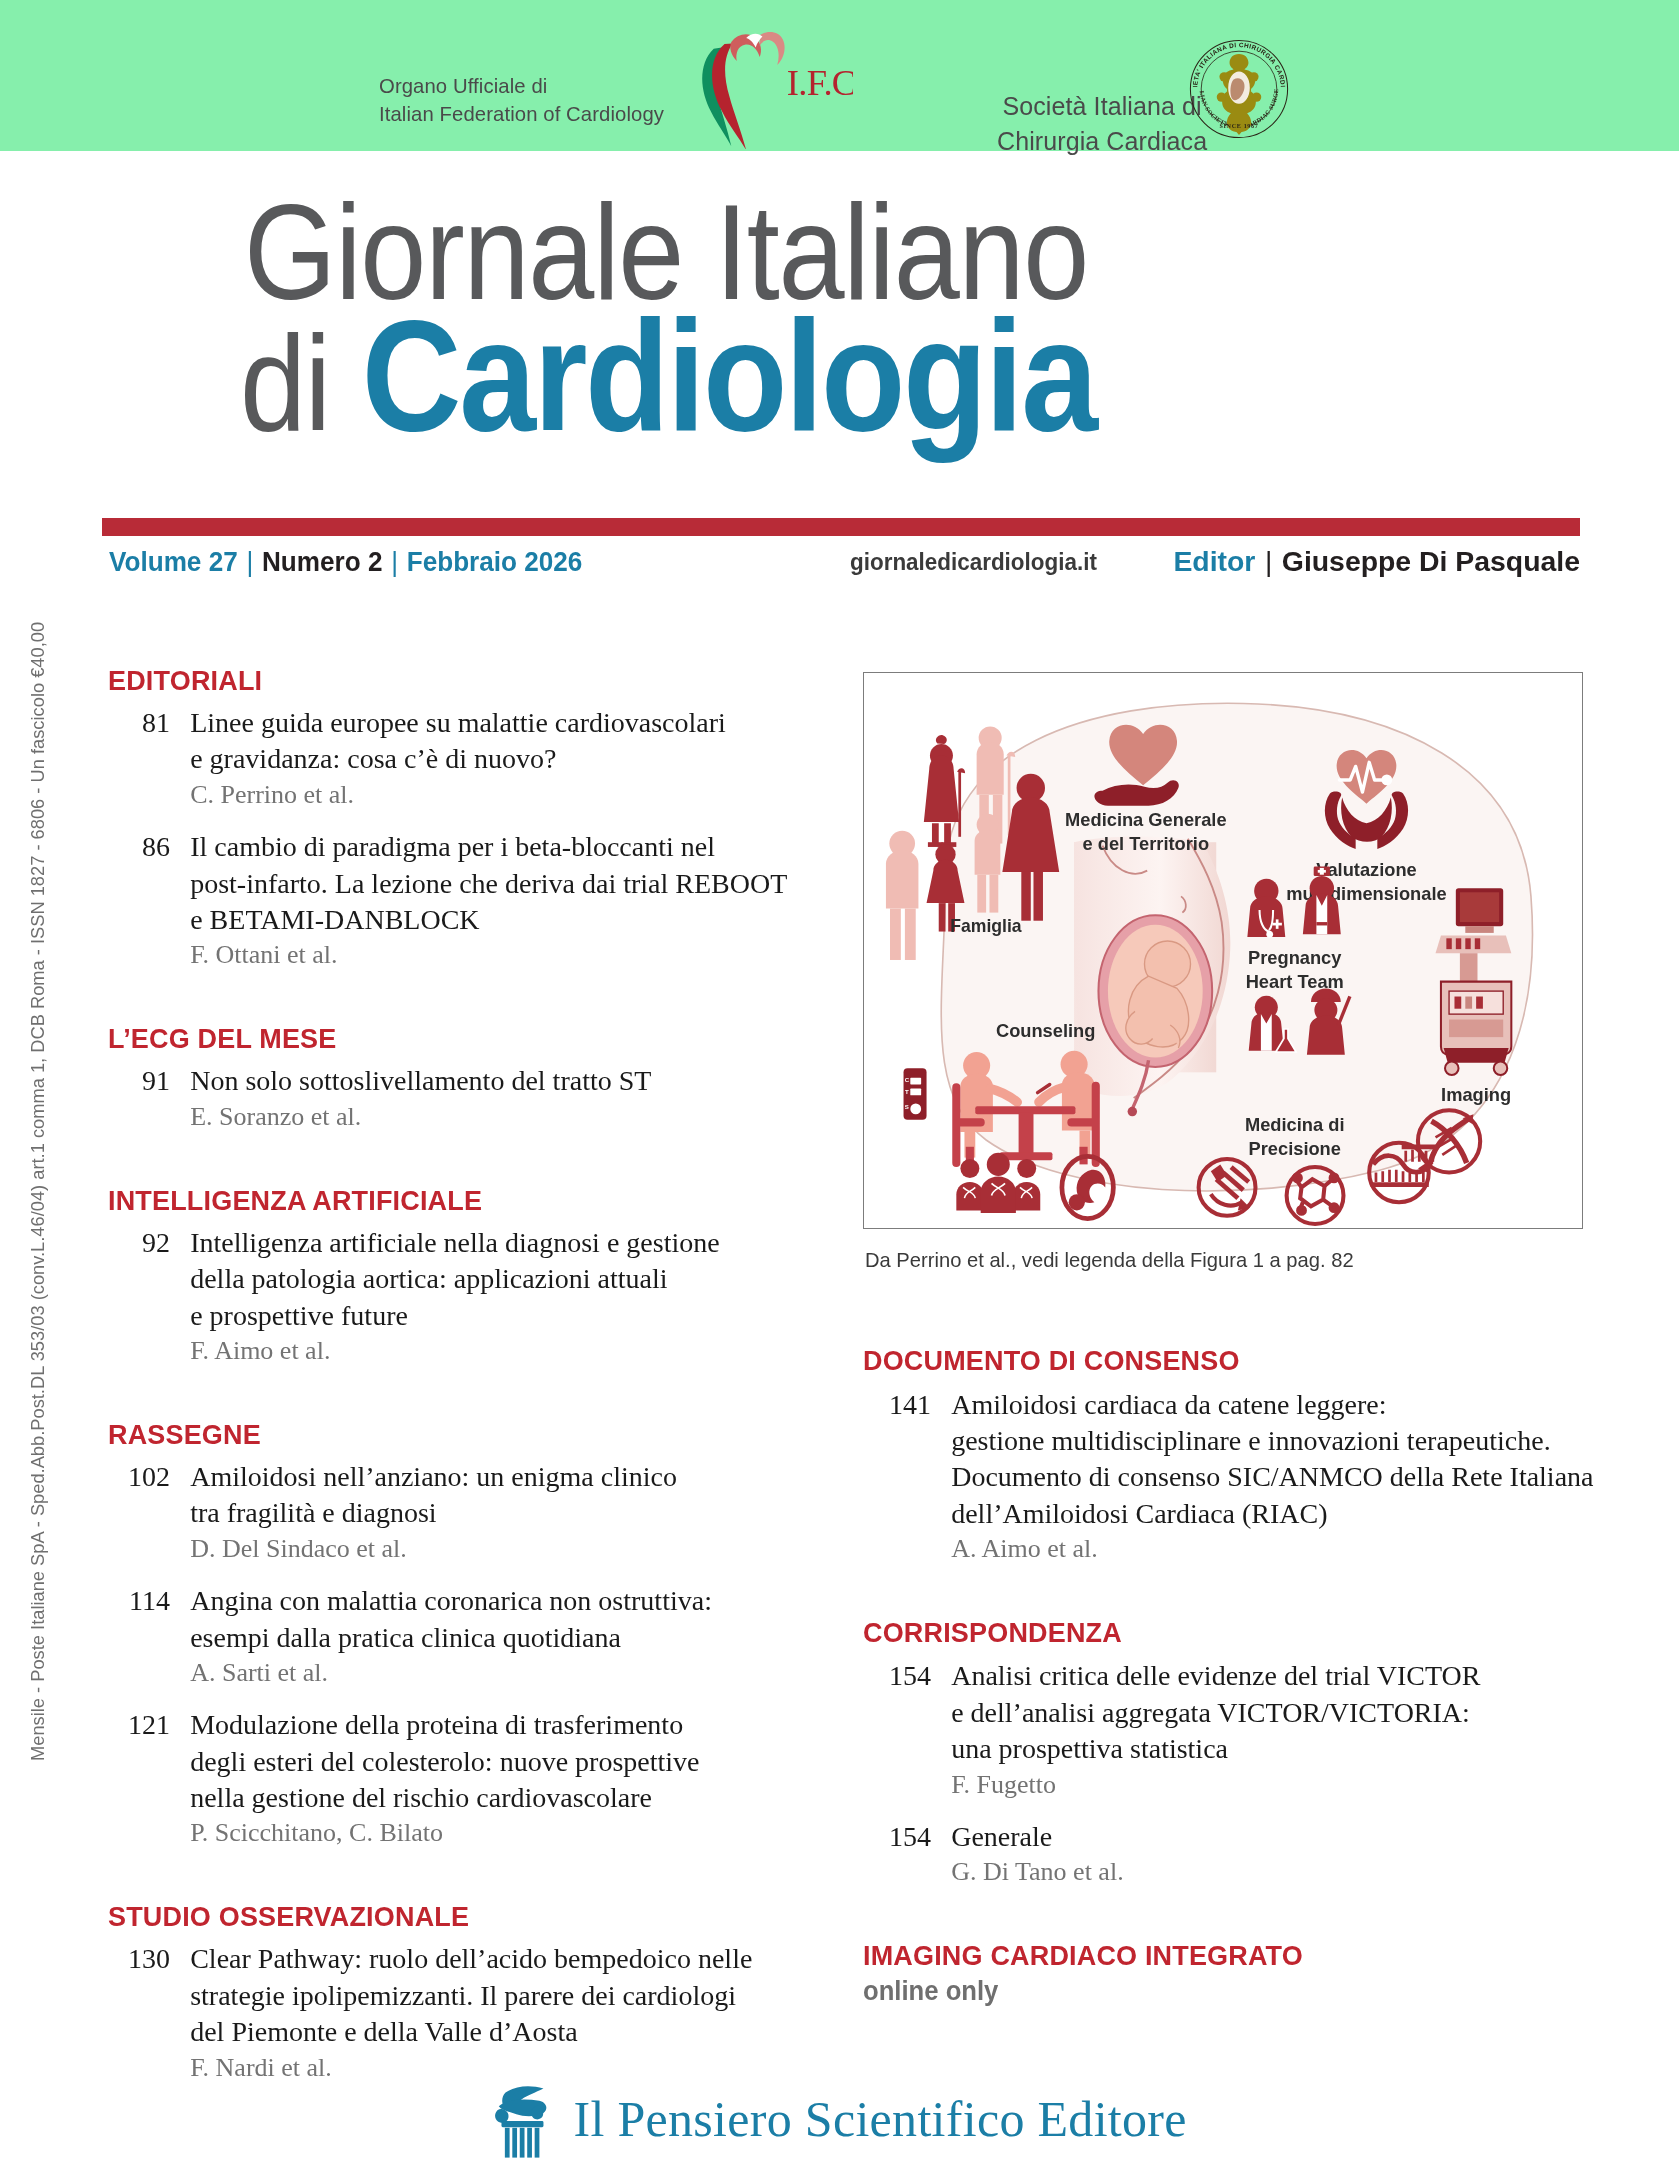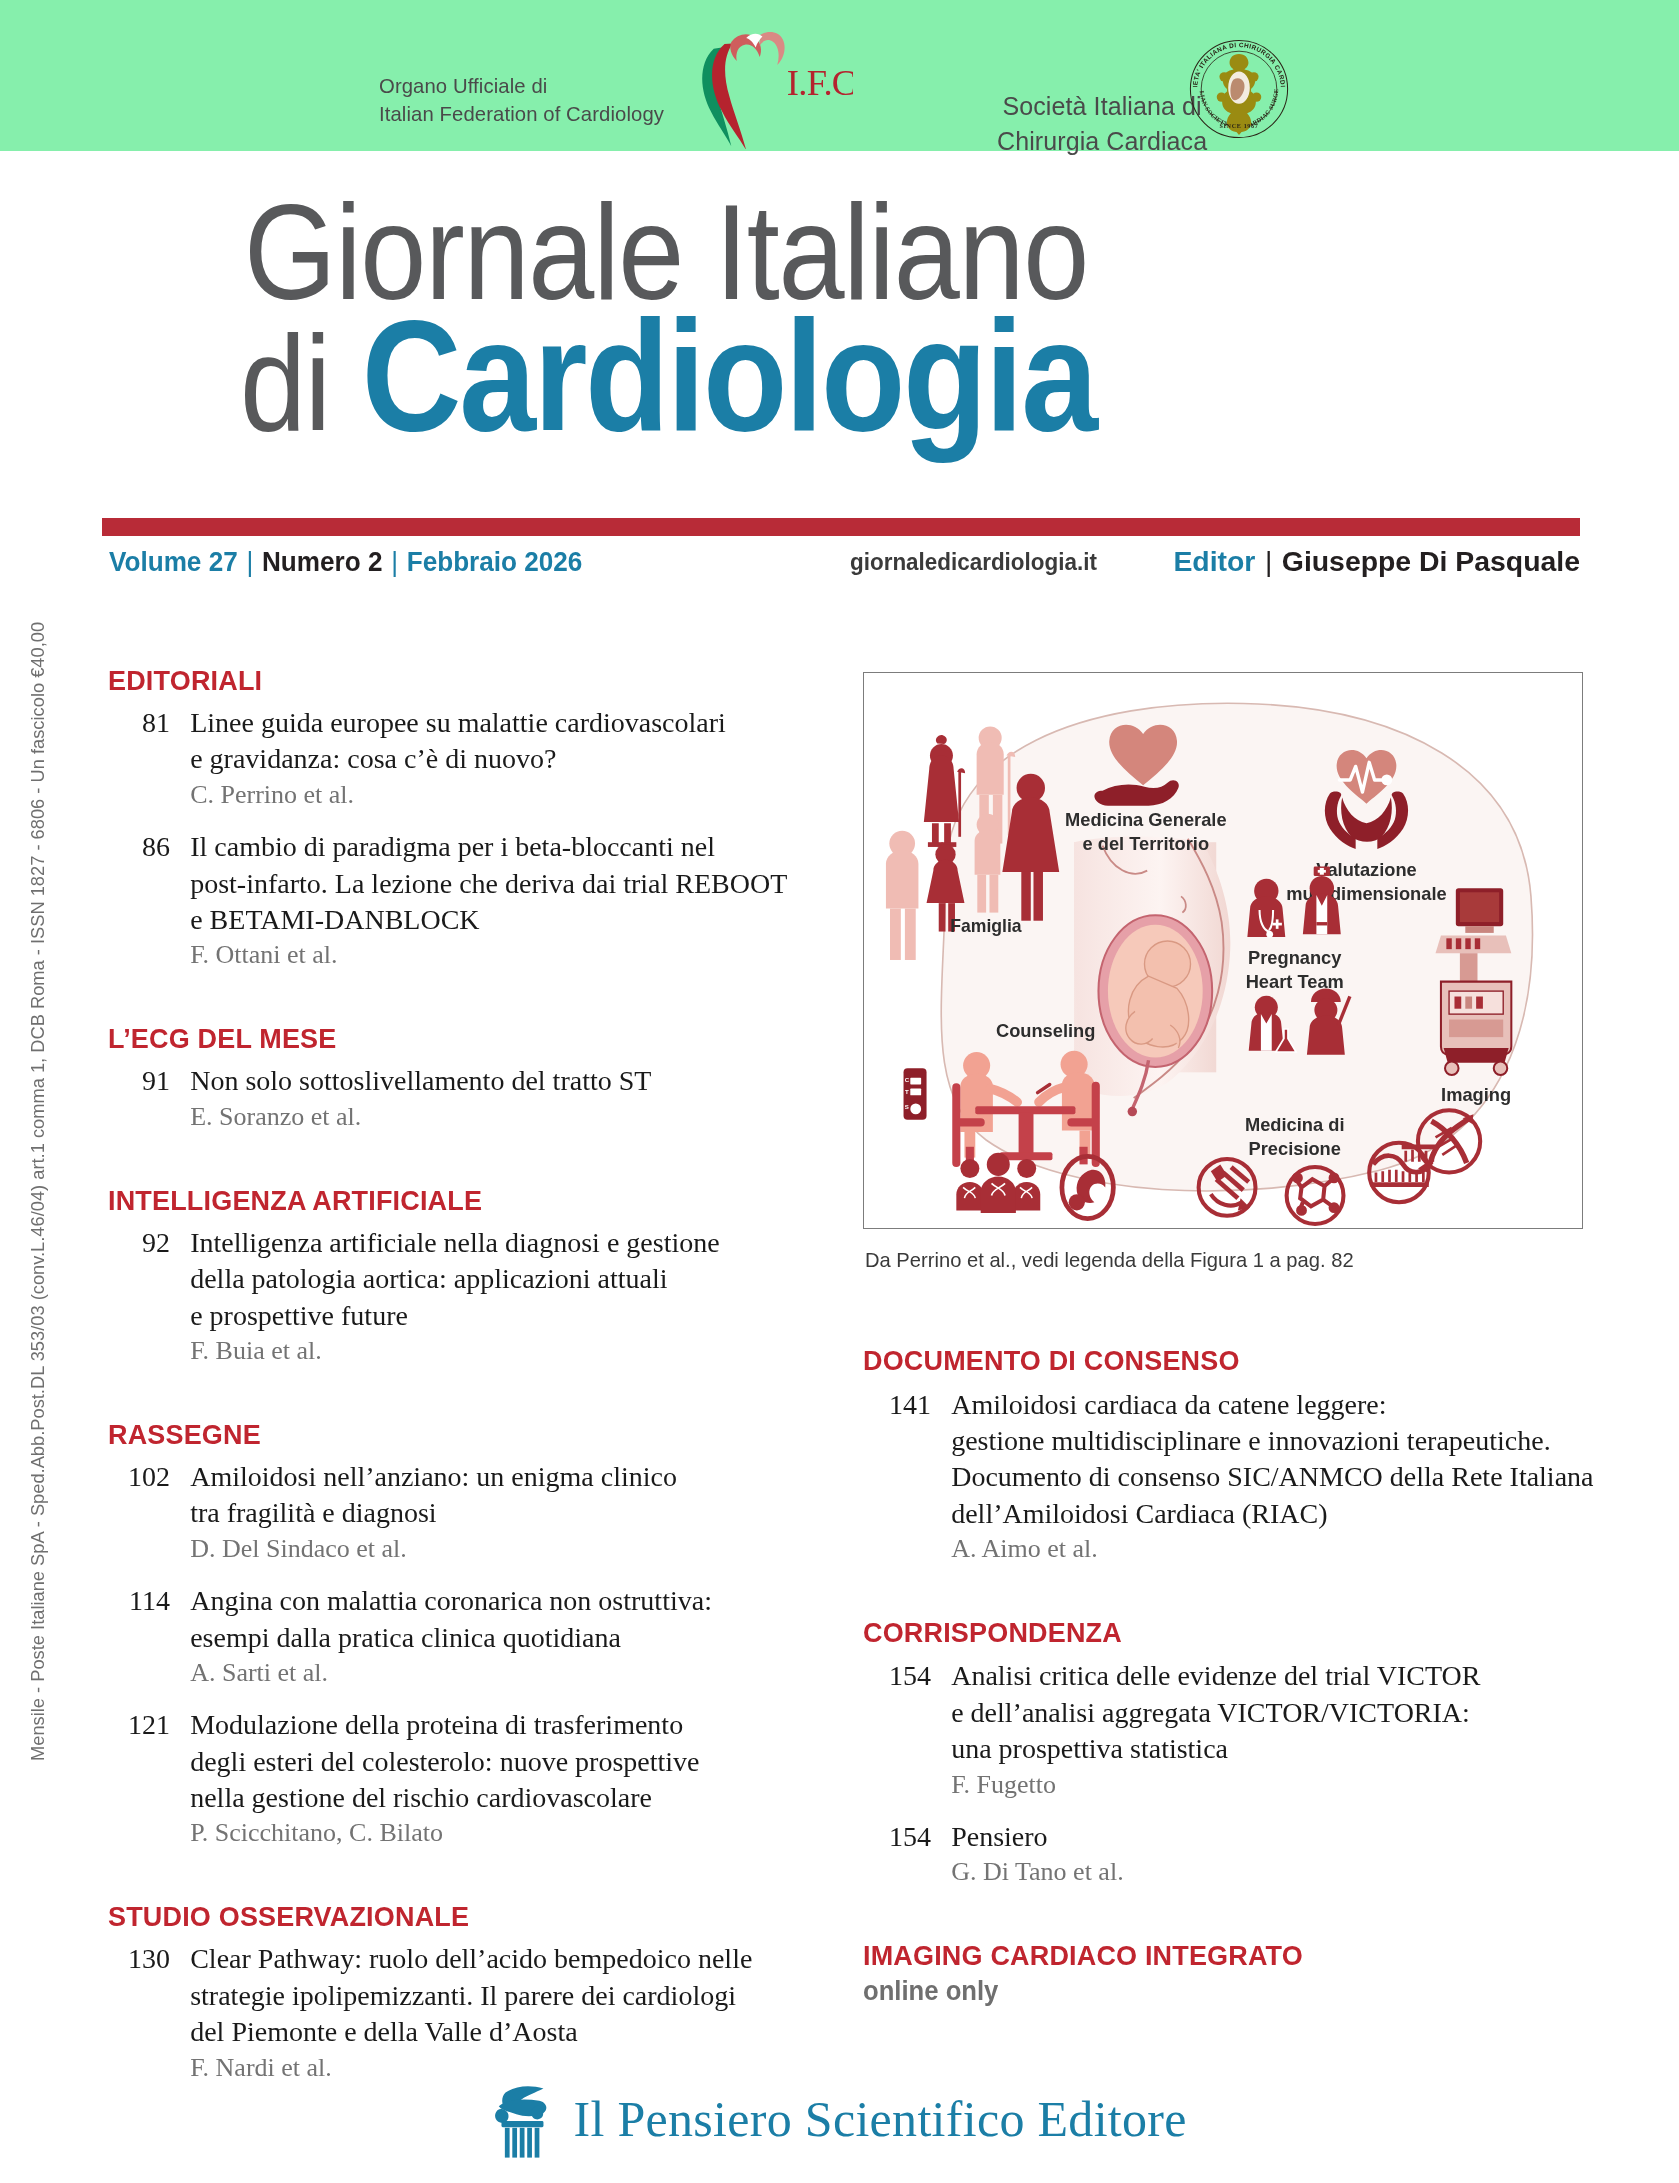--- a/index.html
+++ b/index.html
@@ -272,21 +272,21 @@
     </div>
 
     <div class="sec-gap"></div>
     <div class="sec-head">INTELLIGENZA ARTIFICIALE</div>
     <div class="entry">
       <div class="pg">92</div>
       <div class="body">
         <div class="ttl">Intelligenza artificiale nella diagnosi e gestione
 della patologia aortica: applicazioni attuali
 e prospettive future</div>
-        <div class="aut">F. Buia et al.</div>
+        <div class="aut">F. Aimo et al.</div>
       </div>
     </div>
 
     <div class="sec-gap"></div>
     <div class="sec-head">RASSEGNE</div>
     <div class="entry">
       <div class="pg">102</div>
       <div class="body">
         <div class="ttl">Amiloidosi nell’anziano: un enigma clinico
 tra fragilità e diagnosi</div>
@@ -631,21 +631,21 @@
       <div class="body">
         <div class="ttl">Analisi critica delle evidenze del trial VICTOR
 e dell’analisi aggregata VICTOR/VICTORIA:
 una prospettiva statistica</div>
         <div class="aut">F. Fugetto</div>
       </div>
     </div>
     <div class="entry">
       <div class="pg">154</div>
       <div class="body">
-        <div class="ttl">Pensiero</div>
+        <div class="ttl">Generale</div>
         <div class="aut">G. Di Tano et al.</div>
       </div>
     </div>
 
     <div class="sec-gap"></div>
     <div class="sec-head">IMAGING CARDIACO INTEGRATO</div>
     <div class="sec-sub">online only</div>
 
   </div>
 

